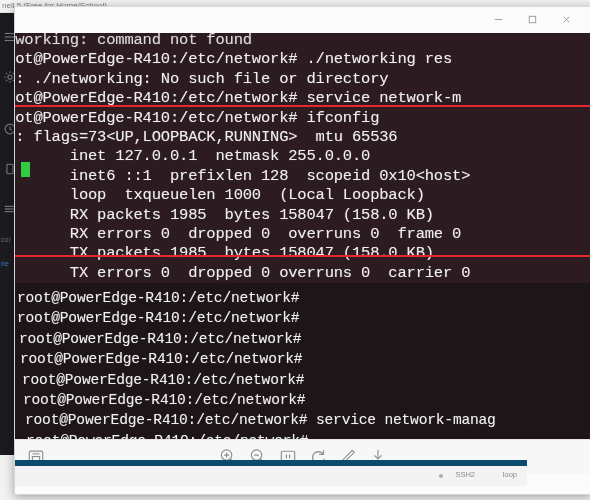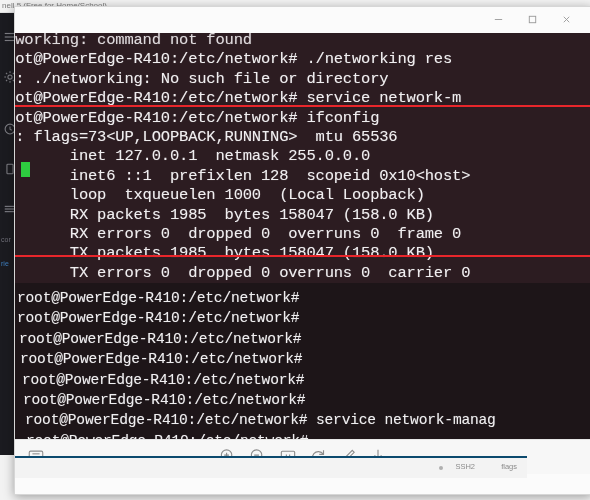--- a/index.html
+++ b/index.html
@@ -228,25 +228,25 @@
     color: #8d8d8d;
     display: flex;
     align-items: center;
     justify-content: center;
   }
   .tb-btn svg, .tb-save svg { width: 100%; height: 100%; display: block; }
 
   .statusbar {
     position: absolute;
     left: 0;
-    bottom: 16px;
+    bottom: 8px;
     width: 512px;
     height: 20px;
     background: #f3f3f3;
-    border-top: 2px solid #0c4a6e;
+    border-top: 6px solid #0c4a6e;
   }
   .status-item {
     position: absolute;
     top: 4px;
     font-size: 7.5px;
     color: #8c8c8c;
     white-space: nowrap;
   }
   .status-ssh { right: 52px; }
   .status-term { right: 10px; }
@@ -433,17 +433,17 @@
             <polyline points="6.3,8.8 10,12.5 13.7,8.8"></polyline>
             <line x1="4.5" y1="16.2" x2="15.5" y2="16.2"></line>
           </svg>
         </div>
       </div>
     </div>
 
     <div class="statusbar">
       <div class="status-dot"></div>
       <div class="status-item status-ssh">SSH2</div>
-      <div class="status-item status-term">flags</div>
+      <div class="status-item status-term">loop</div>
     </div>
 
   </div>
 </div>
 
 </body></html>

